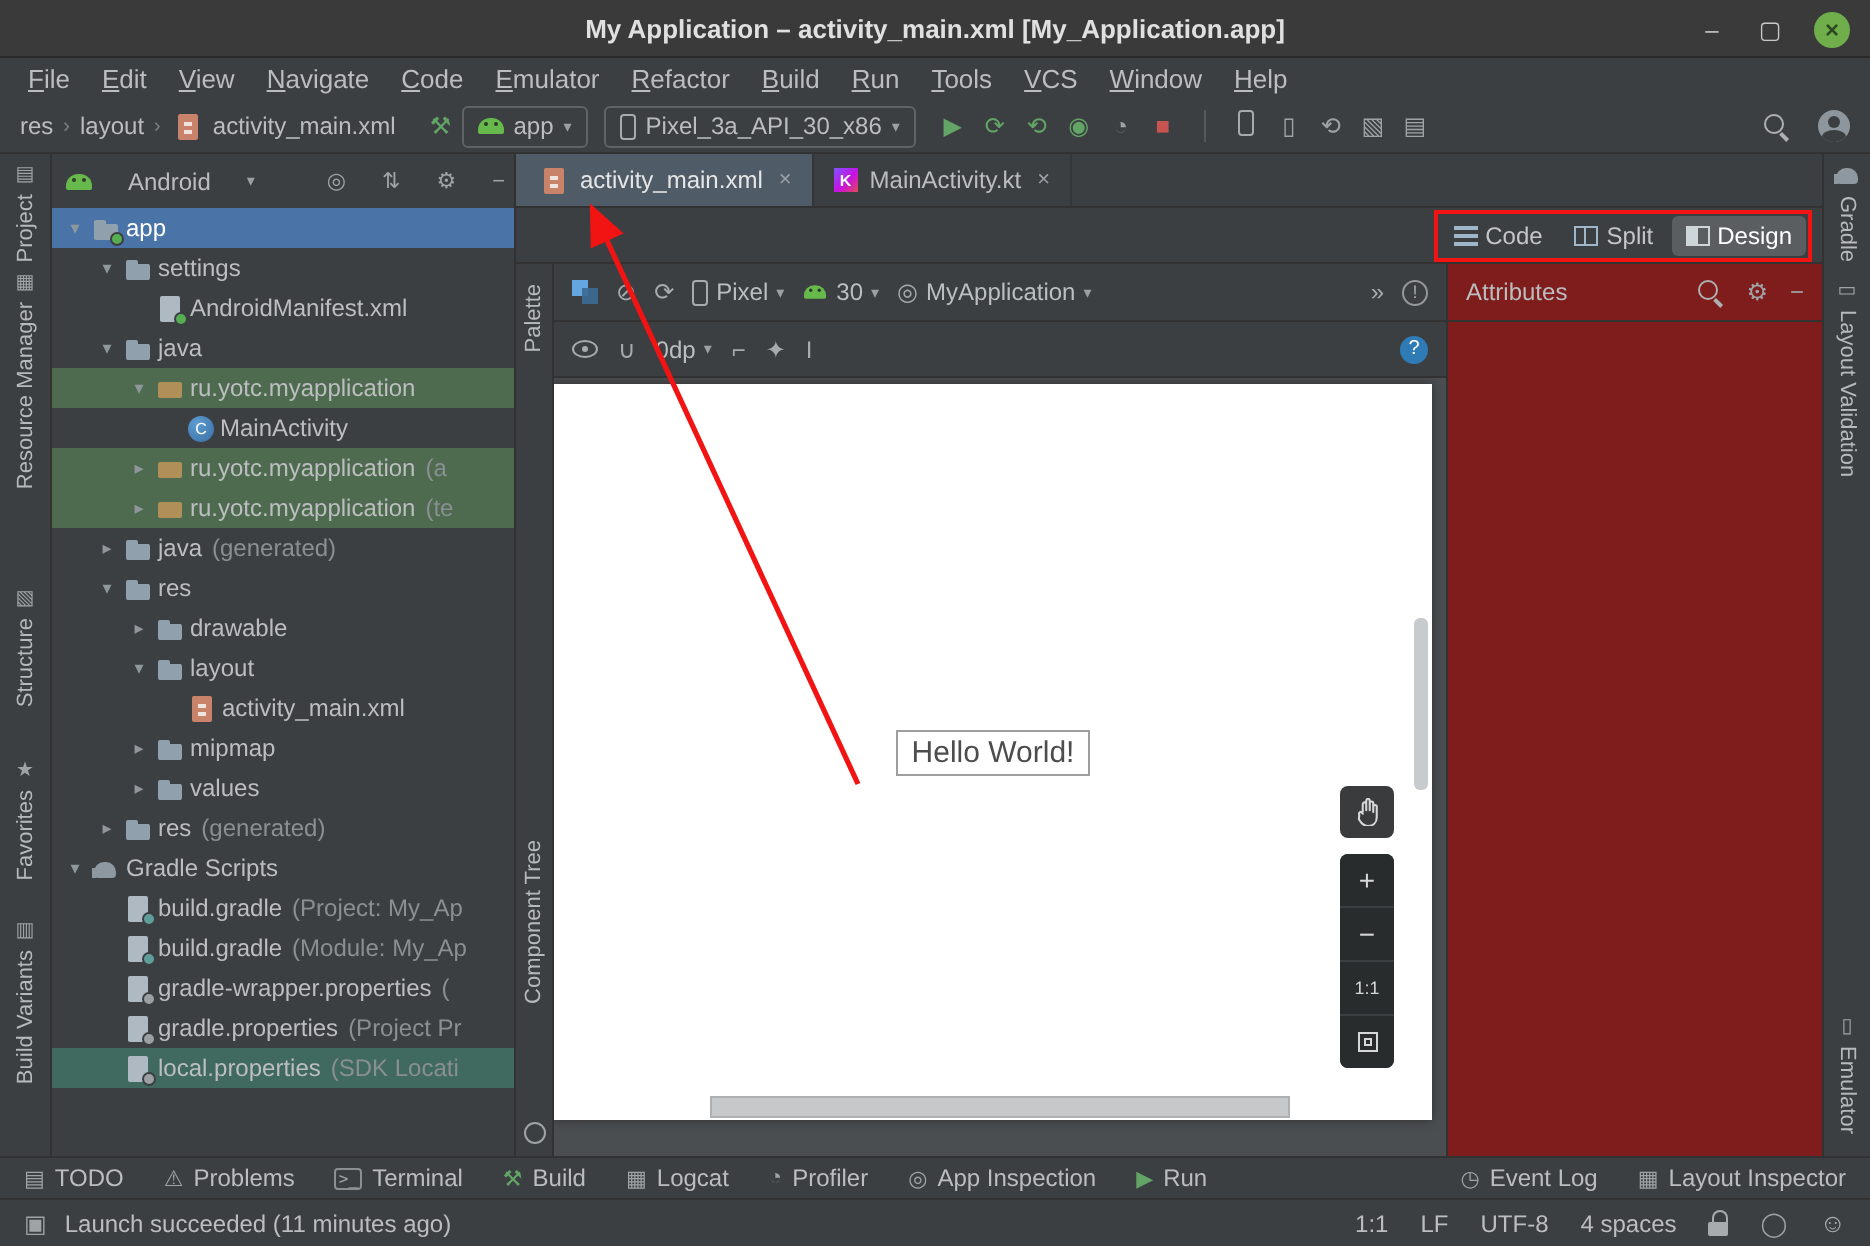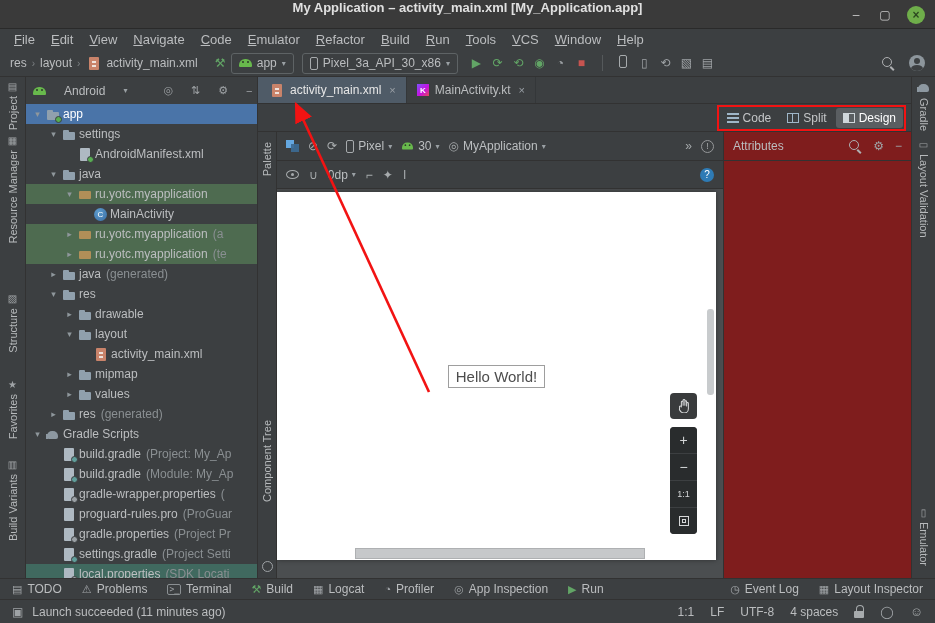--- a/index.html
+++ b/index.html
@@ -3,21 +3,21 @@
 <meta charset="utf-8">
 <style>
   *{margin:0;padding:0;box-sizing:border-box}
   html,body{width:935px;height:623px;overflow:hidden}
   body{font-family:"Liberation Sans",sans-serif;font-size:12px;background:#3c3f41;color:#bbbdbf}
   #root{position:relative;width:935px;height:623px;background:#3c3f41;overflow:hidden}
   .sp{flex:1}
   .caret{font-size:8px;color:#9aa0a4}
 
   
-  .titlebar{position:absolute;left:0;top:0;width:935px;height:29px;background:#3a3a3a;border-bottom:1px solid #2a2a2a;display:flex;align-items:flex-start;justify-content:center}
+  .titlebar{position:absolute;left:0;top:0;width:935px;height:29px;background:#3a3a3a;border-bottom:1px solid #2a2a2a;display:flex;align-items:center;justify-content:center}
   .title{color:#e0e0e0;font-weight:bold;font-size:13px}
   .winctrl{position:absolute;right:10px;top:0;height:29px;display:flex;align-items:center;gap:15px}
   .wbtn{color:#c7c7c7;font-size:12px;width:14px;text-align:center}
   .wclose{width:18px;height:18px;border-radius:50%;background:#6fae4a;color:#2c4820;font-weight:bold;font-size:12px;display:flex;align-items:center;justify-content:center}
 
   
   .menubar{position:absolute;left:0;top:29px;width:815px;height:21px;background:#3c3f41;display:flex;align-items:center;padding-left:6px}
   .mi{display:inline-block;padding:2px 8px;color:#bbbdbf;font-size:13px}
   .mi::first-letter{text-decoration:underline}
 
@@ -377,39 +377,25 @@
       <div class="row d1">
         <span class="cv"></span>
         <span class="ti file">
             <i class="badge gear-b"></i>
           </span>
         <span class="lbl">gradle-wrapper.properties</span>
         <span class="sfx">(</span>
       </div>
       <div class="row d1">
         <span class="cv"></span>
-        <span class="ti file"></span>
-        <span class="lbl">proguard-rules.pro</span>
-        <span class="sfx">(ProGuar</span>
-      </div>
-      <div class="row d1">
-        <span class="cv"></span>
         <span class="ti file">
             <i class="badge gear-b"></i>
           </span>
         <span class="lbl">gradle.properties</span>
         <span class="sfx">(Project Pr</span>
-      </div>
-      <div class="row d1">
-        <span class="cv"></span>
-        <span class="ti file">
-            <i class="badge ele-b"></i>
-          </span>
-        <span class="lbl">settings.gradle</span>
-        <span class="sfx">(Project Setti</span>
       </div>
       <div class="row d1 teal">
         <span class="cv"></span>
         <span class="ti file">
             <i class="badge gear-b"></i>
           </span>
         <span class="lbl">local.properties</span>
         <span class="sfx">(SDK Locati</span>
       </div>
     </div>

